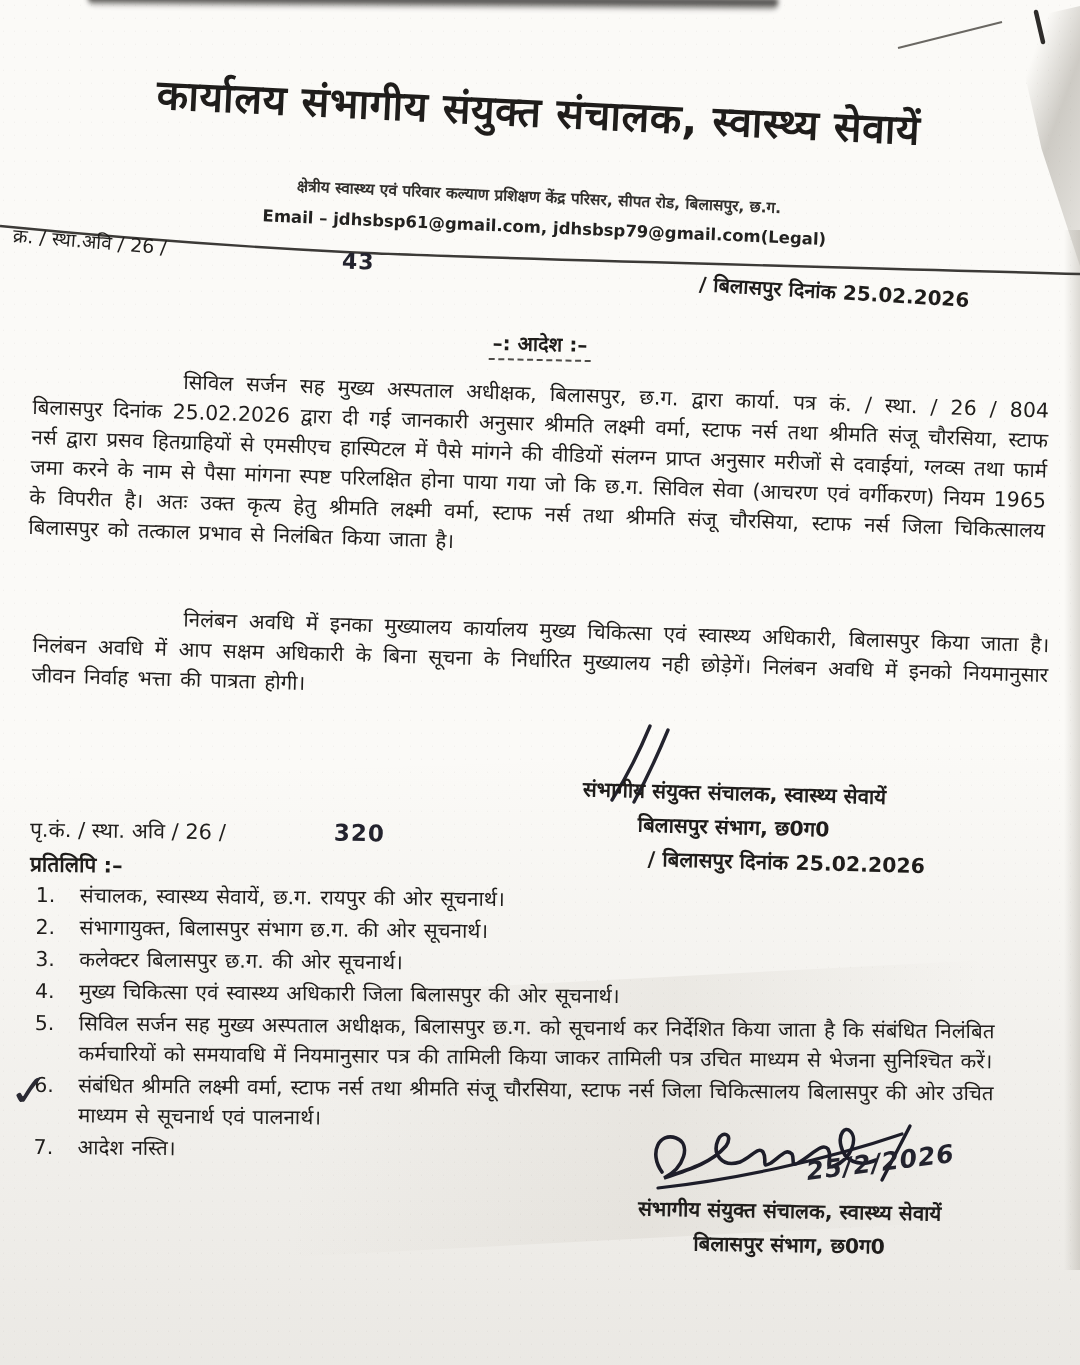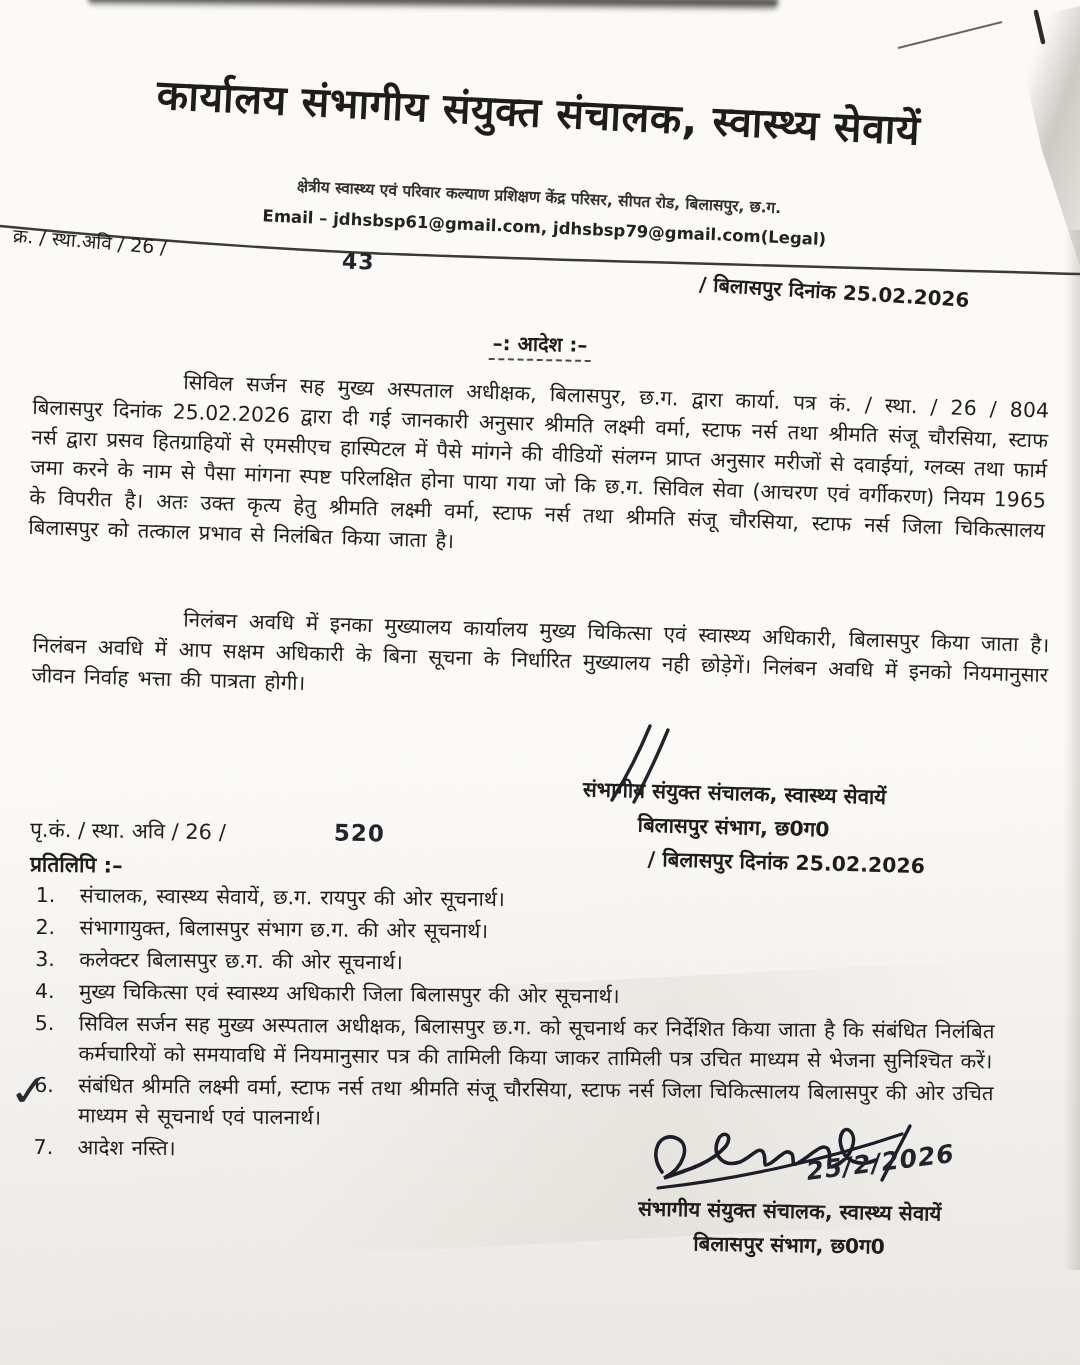--- a/index.html
+++ b/index.html
@@ -116,21 +116,21 @@
   <div class="para p1">सिविल सर्जन सह मुख्य अस्पताल अधीक्षक, बिलासपुर, छ.ग. द्वारा कार्या. पत्र कं. / स्था. / 26 / 804 बिलासपुर दिनांक 25.02.2026 द्वारा दी गई जानकारी अनुसार श्रीमति लक्ष्मी वर्मा, स्टाफ नर्स तथा श्रीमति संजू चौरसिया, स्टाफ नर्स द्वारा प्रसव हितग्राहियों से एमसीएच हास्पिटल में पैसे मांगने की वीडियों संलग्न प्राप्त अनुसार मरीजों से दवाईयां, ग्लव्स तथा फार्म जमा करने के नाम से पैसा मांगना स्पष्ट परिलक्षित होना पाया गया जो कि छ.ग. सिविल सेवा (आचरण एवं वर्गीकरण) नियम 1965 के विपरीत है। अतः उक्त कृत्य हेतु श्रीमति लक्ष्मी वर्मा, स्टाफ नर्स तथा श्रीमति संजू चौरसिया, स्टाफ नर्स जिला चिकित्सालय बिलासपुर को तत्काल प्रभाव से निलंबित किया जाता है।</div>
   <div class="para p2">निलंबन अवधि में इनका मुख्यालय कार्यालय मुख्य चिकित्सा एवं स्वास्थ्य अधिकारी, बिलासपुर किया जाता है। निलंबन अवधि में आप सक्षम अधिकारी के बिना सूचना के निर्धारित मुख्यालय नही छोड़ेगें। निलंबन अवधि में इनको नियमानुसार जीवन निर्वाह भत्ता की पात्रता होगी।</div>
 
   <div class="sig1">
     <div class="l1">संभागीय संयुक्त संचालक, स्वास्थ्य सेवायें</div>
     <div class="l2">बिलासपुर संभाग, छ0ग0</div>
     <div class="l3">/ बिलासपुर दिनांक 25.02.2026</div>
   </div>
 
   <div class="end-ref">पृ.कं. / स्था. अवि / 26 /</div>
-  <div class="end-hand hand">520</div>
+  <div class="end-hand hand">320</div>
   <div class="copy-head">प्रतिलिपि :–</div>
 
   <ol class="copy-list">
     <li>
       <span class="num">1.</span>
       <span class="txt">संचालक, स्वास्थ्य सेवायें, छ.ग. रायपुर की ओर सूचनार्थ।</span>
     </li>
     <li>
       <span class="num">2.</span>
       <span class="txt">संभागायुक्त, बिलासपुर संभाग छ.ग. की ओर सूचनार्थ।</span>

